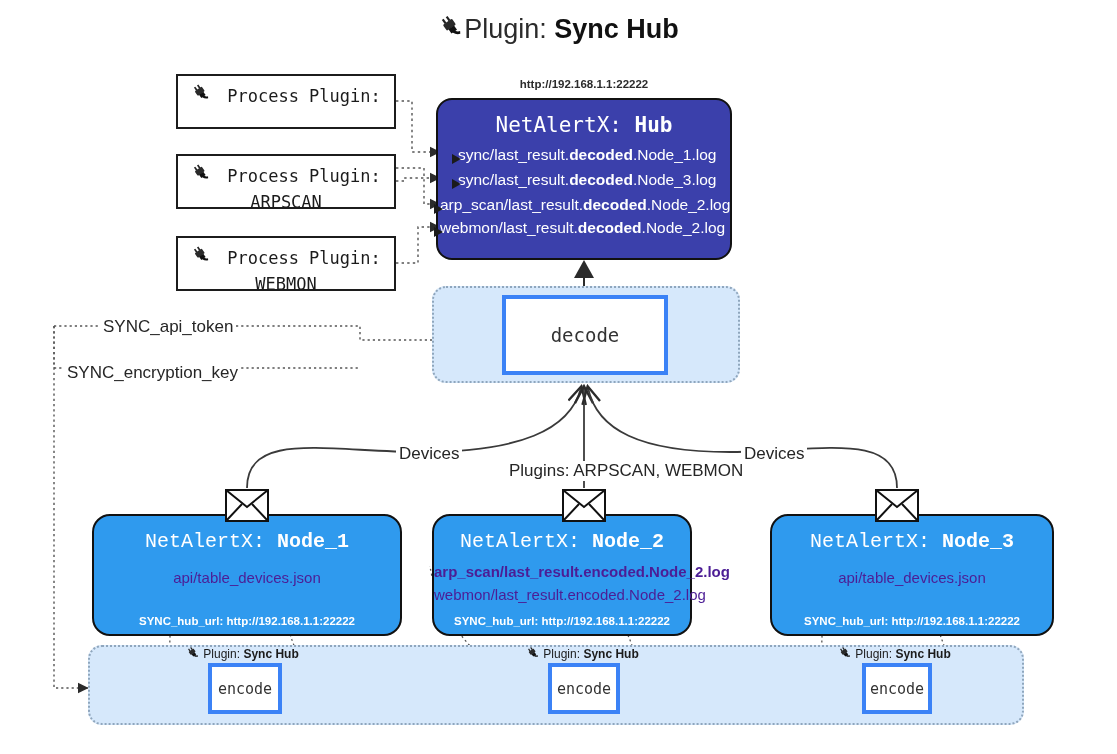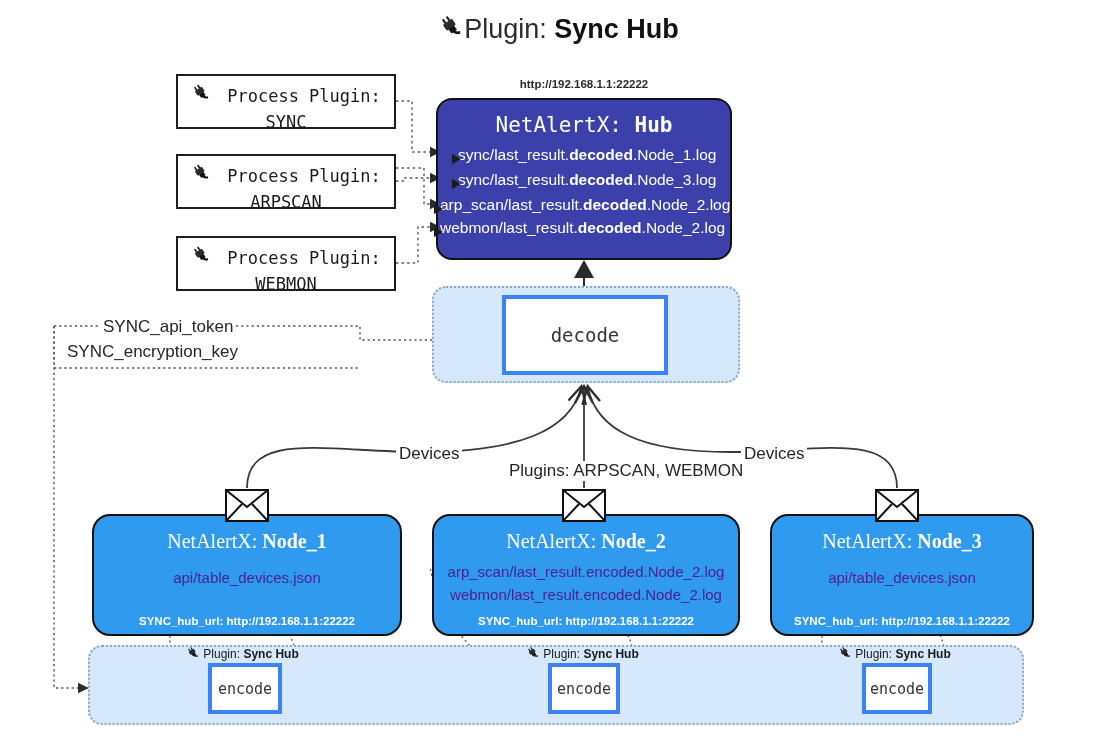--- a/index.html
+++ b/index.html
@@ -114,21 +114,21 @@
   #decode { font-size: 19px; }
   .encode { font-size: 15px; }
 
   
   .node {
     background: #2f9aee;
     border: 2.5px solid #111;
     border-radius: 18px;
   }
   .node .n-title {
-    font-family: Liberation Serif, serif;
+    font-family: Liberation Mono, monospace;
     font-size: 20px;
     color: #ffffff;
     text-align: center;
     margin-top: 14px;
     white-space: nowrap;
   }
   .node .n-title b { font-weight: bold; }
   .node .n-row {
     color: #4c1d95;
     font-size: 15px;
@@ -243,21 +243,20 @@
             <rect x="9.5" y="2" width="2.2" height="5" fill="#222"></rect>
             <rect x="14.3" y="2" width="2.2" height="5" fill="#222"></rect>
             <rect x="7.5" y="6.6" width="11" height="7.2" rx="1.2" fill="#2a2a2a"></rect>
             <rect x="9.6" y="13.4" width="6.8" height="5.2" fill="#111"></rect>
             <path d="M11.2 18.4 q1.8 4.4 5.6 5.4 l1.3 -2.2 q-3.4 -1.1 -4.4 -4.4 z" fill="#111"></path>
           </g>
         </svg>
       </span>
       <span class="l1">Process Plugin:</span>
     </div>
-    <div class="l2">SYNC</div>
   </div>
 
   <div class="abs proc-box" style="left:176px; top:154px; width:220px; height:55px;">
     <div style="display:flex;align-items:center;justify-content:center;">
       <span>
         <svg width="20" height="20" viewBox="0 0 26 26">
           <g transform="rotate(-35 13 13)">
             <rect x="9.5" y="2" width="2.2" height="5" fill="#222"></rect>
             <rect x="14.3" y="2" width="2.2" height="5" fill="#222"></rect>
             <rect x="7.5" y="6.6" width="11" height="7.2" rx="1.2" fill="#2a2a2a"></rect>
@@ -333,21 +332,21 @@
       <span>webmon/last_result.</span><b>decoded</b><span>.Node_2.log</span>
     </div>
   </div>
 
   <div class="abs region" style="left:432px; top:286px; width:308px; height:97px;"></div>
   <div class="abs wbox" id="decode" style="left:502px; top:295px; width:166px; height:80px;">
     <span>decode</span>
   </div>
 
   <div class="glabel" style="left:100px; top:317px;">SYNC_api_token</div>
-  <div class="glabel" style="left:64px; top:342px;">SYNC_encryption_key</div>
+  <div class="glabel" style="left:64px; top:363px;">SYNC_encryption_key</div>
 
   <div class="glabel" style="left:396px; top:444px;">Devices</div>
   <div class="glabel" style="left:741px; top:444px;">Devices</div>
   <div class="glabel" style="left:506px; top:461px;">Plugins: ARPSCAN, WEBMON</div>
 
   <div class="abs node" style="left:92px; top:514px; width:310px; height:122px;">
     <div class="n-title">
       <span>NetAlertX:</span>
       <b>Node_1</b>
     </div>
@@ -355,38 +354,38 @@
     <div class="n-foot">SYNC_hub_url: http://192.168.1.1:22222</div>
   </div>
   <div class="envelope" style="left:225px; top:489px;">
     <svg width="44" height="33" viewBox="0 0 44 33">
       <rect x="1" y="1" width="42" height="31" fill="#fff" stroke="#111" stroke-width="2"></rect>
       <path d="M1,1 L22,18 L43,1" fill="none" stroke="#111" stroke-width="2"></path>
       <path d="M1,32 L17,15 M43,32 L27,15" fill="none" stroke="#111" stroke-width="2"></path>
     </svg>
   </div>
 
-  <div class="abs node" style="left:432px; top:514px; width:308px; height:122px;">
+  <div class="abs node" style="left:432px; top:514px; width:260px; height:122px;">
     <div class="n-title">
       <span>NetAlertX:</span>
       <b>Node_2</b>
     </div>
-    <div class="n-row" style="margin-top:10px;">arp_scan/last_result.encoded.Node_2.log</div>
+    <div class="n-row" style="margin-top:10px;font-weight:bold;">arp_scan/last_result.encoded.Node_2.log</div>
     <div class="n-row" style="margin-top:6px;">webmon/last_result.encoded.Node_2.log</div>
     <div class="n-foot">SYNC_hub_url: http://192.168.1.1:22222</div>
   </div>
   <div class="envelope" style="left:562px; top:489px;">
     <svg width="44" height="33" viewBox="0 0 44 33">
       <rect x="1" y="1" width="42" height="31" fill="#fff" stroke="#111" stroke-width="2"></rect>
       <path d="M1,1 L22,18 L43,1" fill="none" stroke="#111" stroke-width="2"></path>
       <path d="M1,32 L17,15 M43,32 L27,15" fill="none" stroke="#111" stroke-width="2"></path>
     </svg>
   </div>
 
-  <div class="abs node" style="left:770px; top:514px; width:264px; height:122px;">
+  <div class="abs node" style="left:770px; top:514px; width:284px; height:122px;">
     <div class="n-title">
       <span>NetAlertX:</span>
       <b>Node_3</b>
     </div>
     <div class="n-row" style="margin-top:16px;">api/table_devices.json</div>
     <div class="n-foot">SYNC_hub_url: http://192.168.1.1:22222</div>
   </div>
   <div class="envelope" style="left:875px; top:489px;">
     <svg width="44" height="33" viewBox="0 0 44 33">
       <rect x="1" y="1" width="42" height="31" fill="#fff" stroke="#111" stroke-width="2"></rect>

